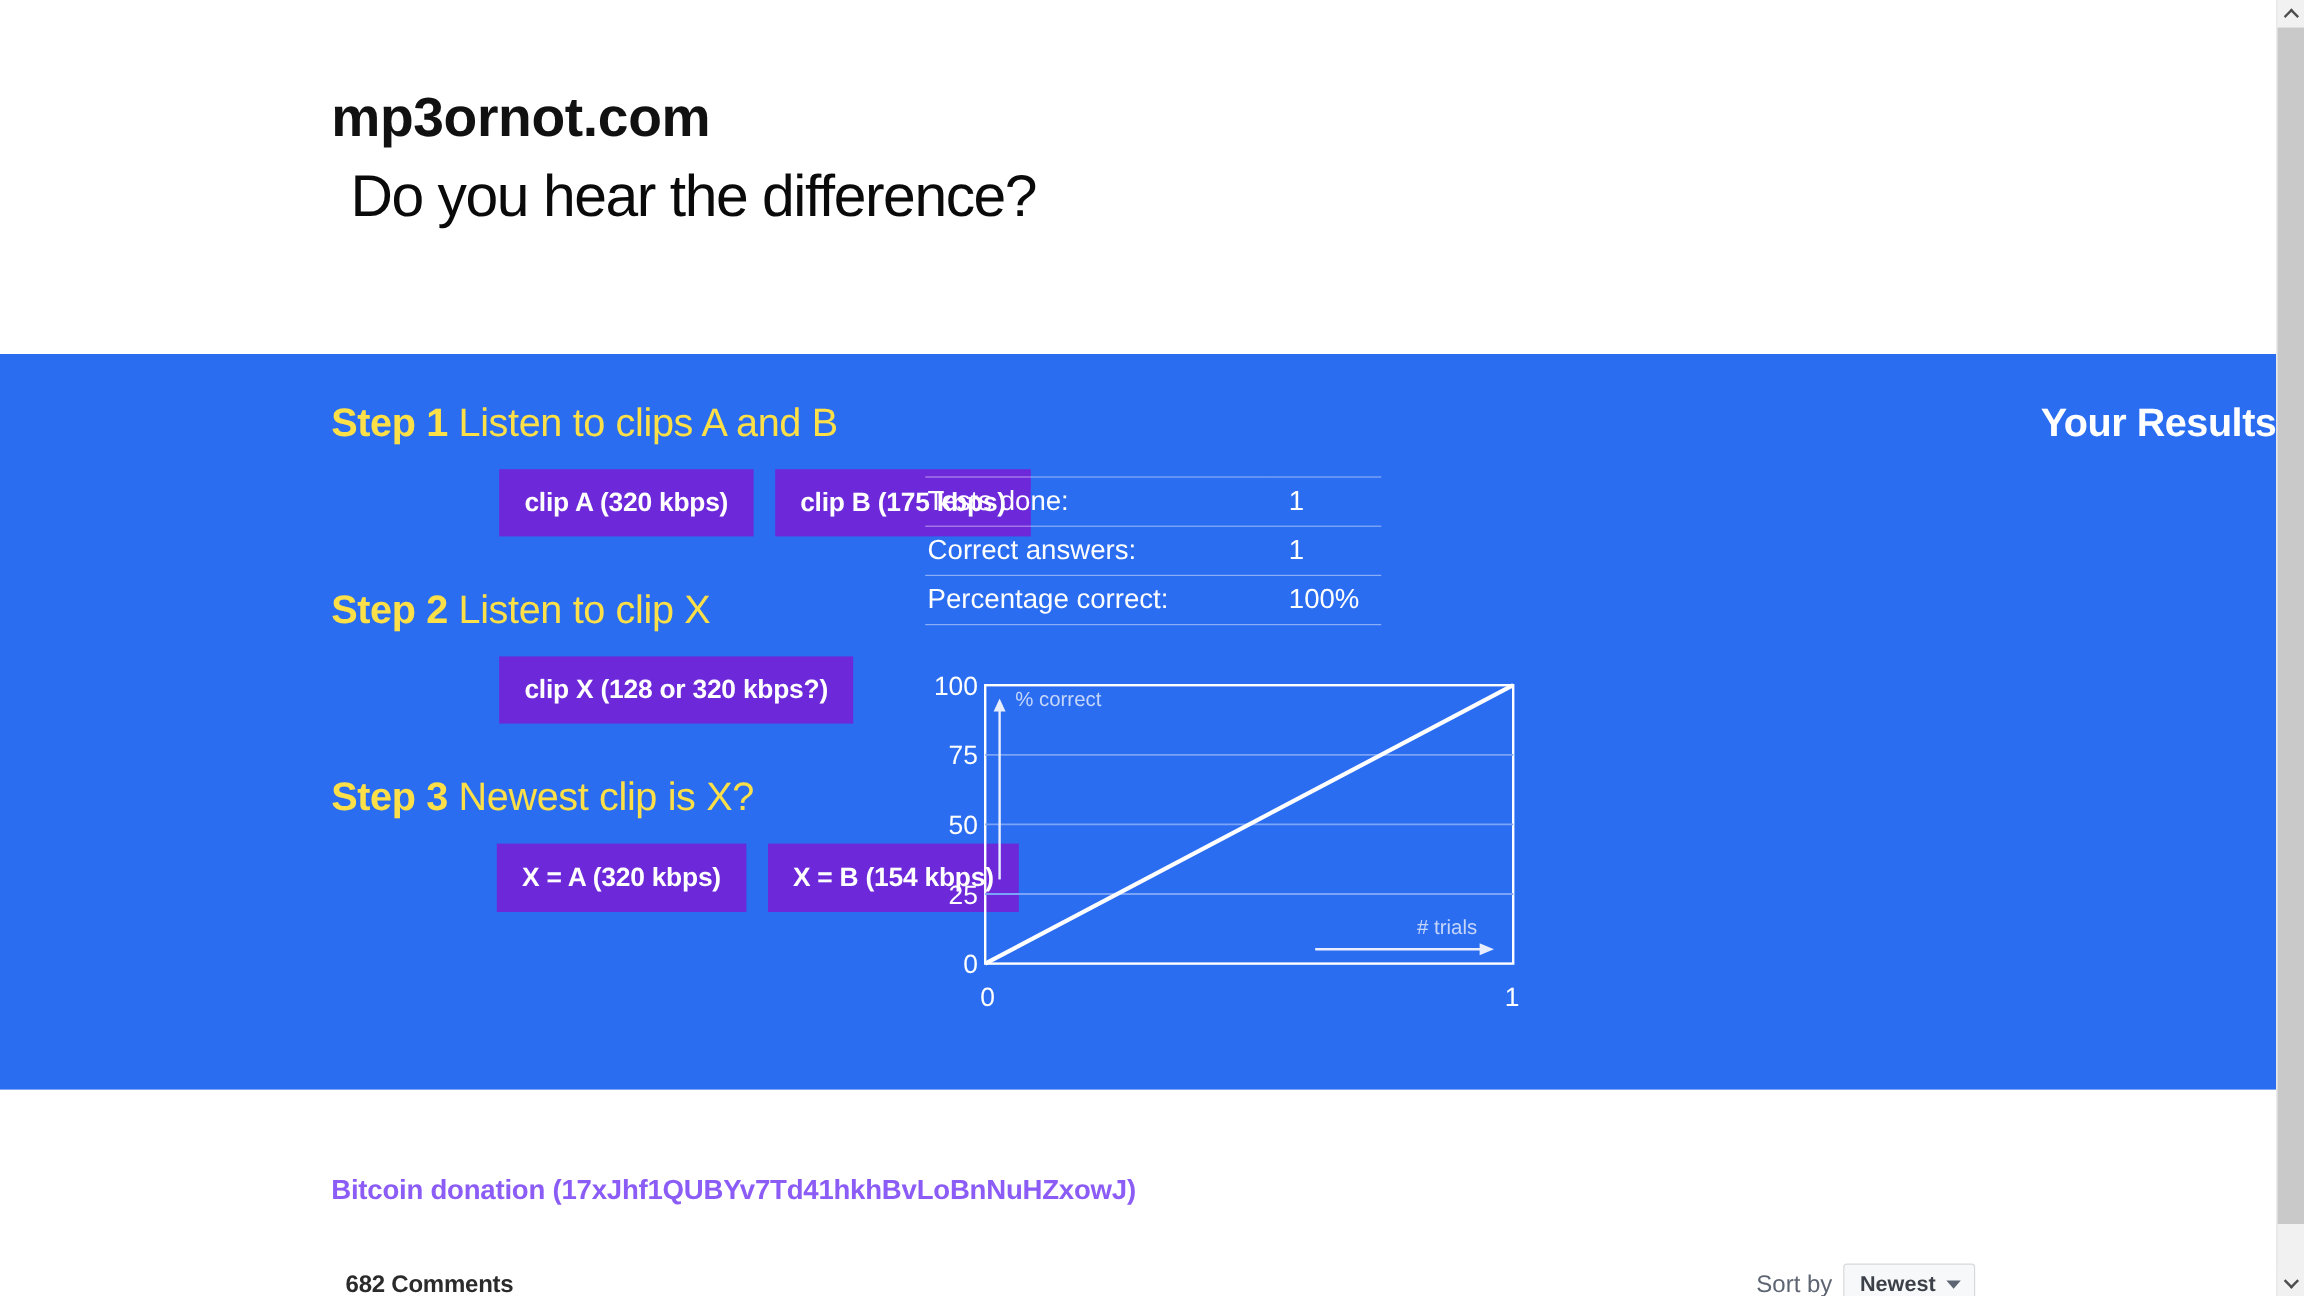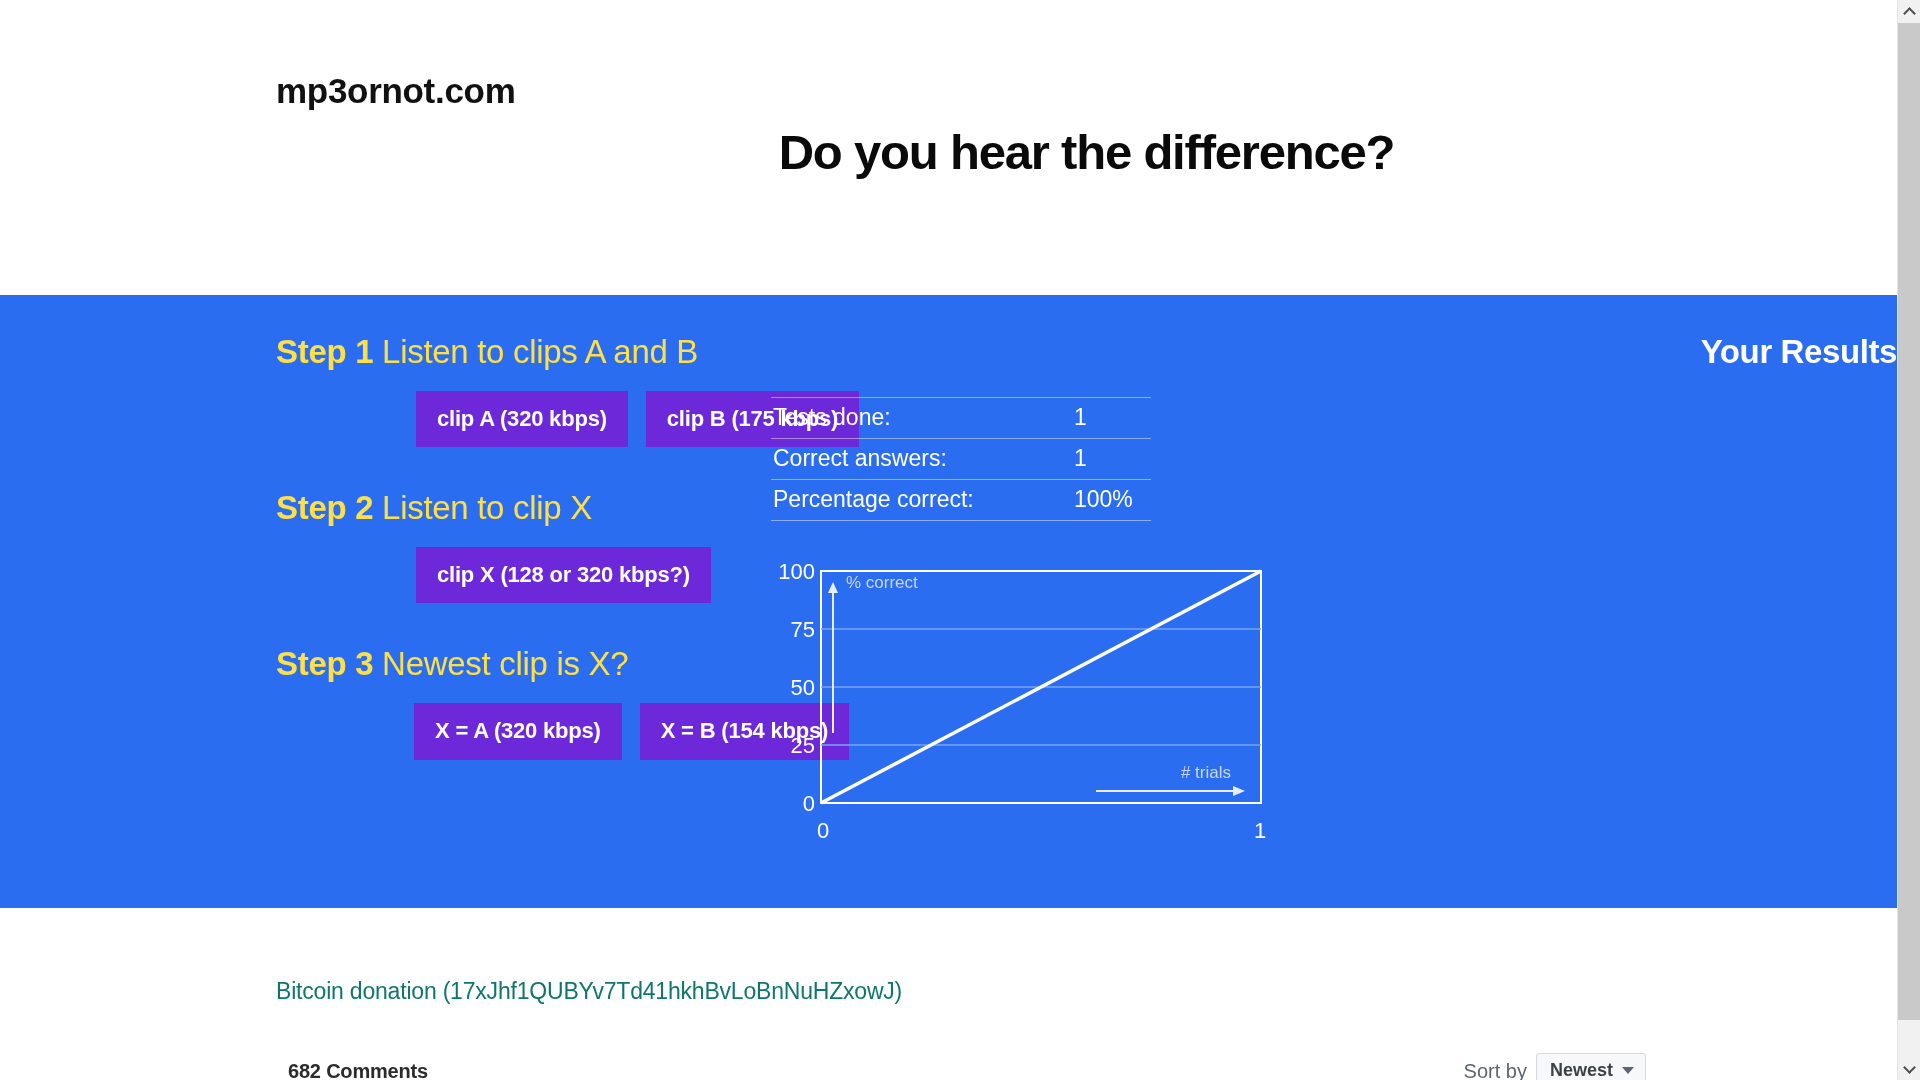--- a/index.html
+++ b/index.html
@@ -29,35 +29,34 @@
     overflow: hidden;
   }
 
   
   .header {
     padding: 72px 0 0 276px;
     background: #ffffff;
     height: 295px;
   }
   .brand {
-    font-size: 35px;
+    font-size: 46px;
     font-weight: 600;
     color: #111111;
     letter-spacing: -0.3px;
     line-height: 1.1;
     margin: 0 0 14px 0;
   }
   .tagline {
     font-size: 49px;
-    font-weight: 700;
+    font-weight: 400;
     color: #0a0a0a;
     letter-spacing: -1.2px;
     line-height: 1.05;
     margin: 16px;
-    text-align: center;
   }
 
   
   .blue-band {
     background: #2a6df0;
     height: 613px;
     position: relative;
     display: flex;
     padding-top: 38px;
   }
@@ -146,22 +145,22 @@
   .chart-svg { display: block; }
 
   
   .footer {
     background: #ffffff;
     padding: 70px 0 0 276px;
     height: 172px;
   }
   .btc {
     font-size: 23px;
-    font-weight: 400;
-    color: #0f766e;
+    font-weight: 700;
+    color: #8b5cf6;
     margin: 0;
     letter-spacing: -0.2px;
   }
   .comments-bar {
     margin-top: 48px;
     display: flex;
     align-items: center;
     width: 1370px;
   }
   .comments-count {

